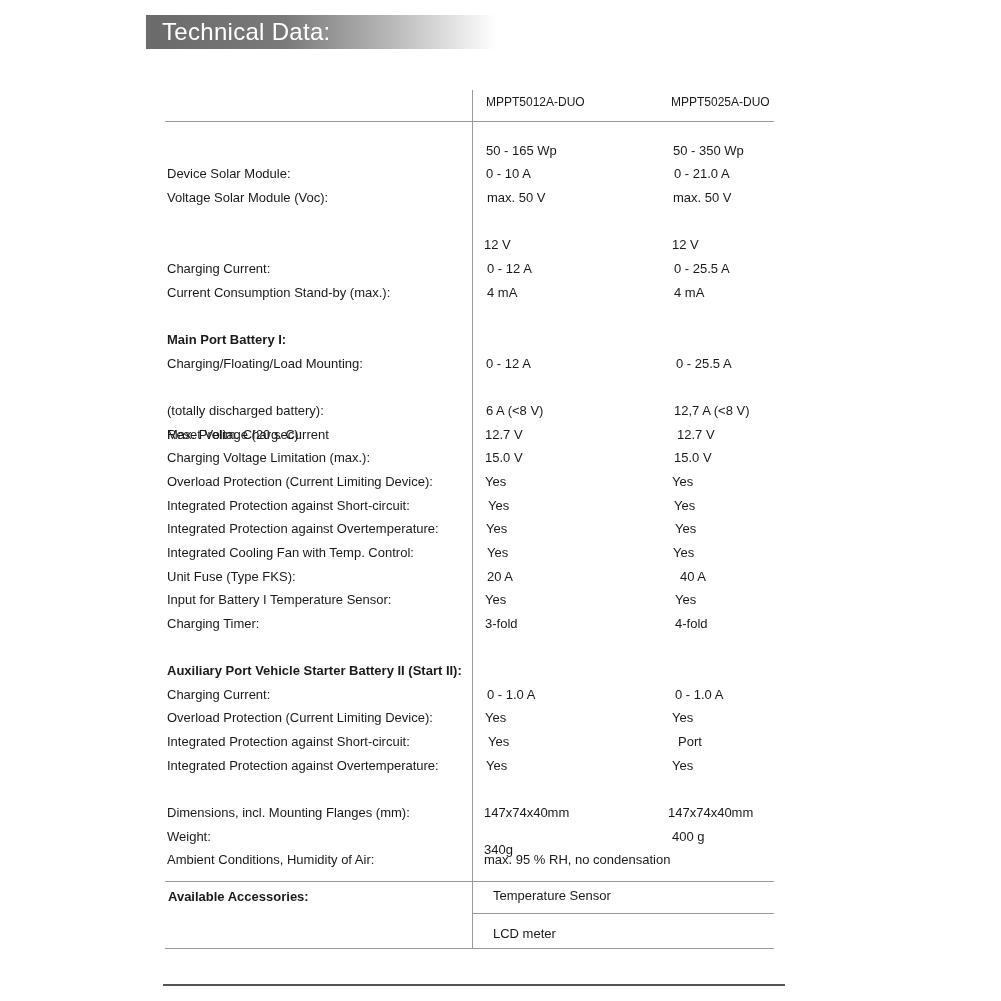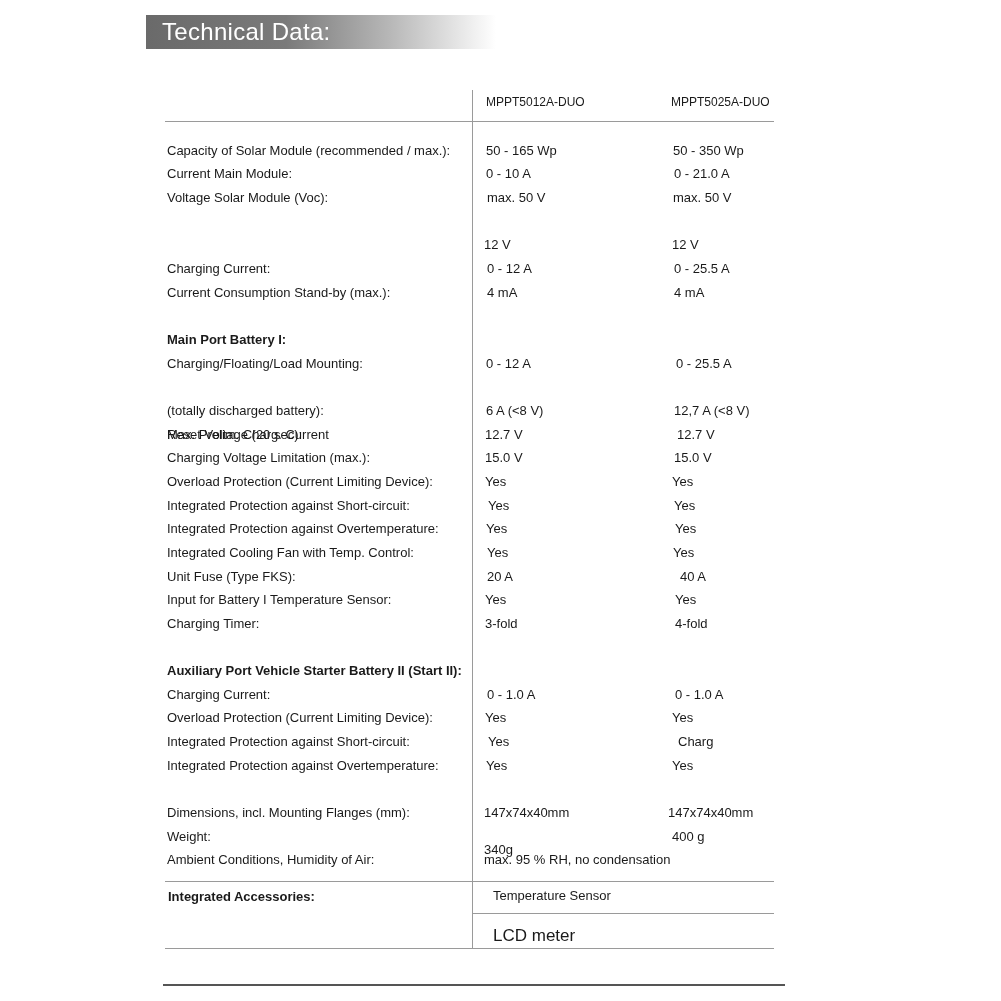--- a/index.html
+++ b/index.html
@@ -30,26 +30,25 @@
 </div>
 
 <div class="vline"></div>
 <div class="hline" style="left:165px; top:121px; width:609px;"></div>
 
 <span class="col-head" style="left:486px;">MPPT5012A-DUO</span>
 <span class="col-head" style="left:671px;">MPPT5025A-DUO</span>
 
 <div id="rows">
     <div class="row" style="top: 143px;">
-      <span class="lbl">Capacity of Solar Module (recommended / max.):</span>
       <span style="left: 486px;">50 - 165 Wp</span>
       <span style="left: 673px;">50 - 350 Wp</span>
     </div>
     <div class="row" style="top: 166px;">
-      <span class="lbl">Current Main Module:</span>
+      <span class="lbl">Device Solar Module:</span>
       <span style="left: 486px;">0 - 10 A</span>
       <span style="left: 674px;">0 - 21.0 A</span>
     </div>
     <div class="row" style="top: 190px;">
       <span class="lbl">Voltage Solar Module (Voc):</span>
       <span style="left: 487px;">max. 50 V</span>
       <span style="left: 673px;">max. 50 V</span>
     </div>
     <div class="row" style="top: 237px;">
       <span style="left: 484px;">12 V</span>
@@ -135,21 +134,21 @@
       <span style="left: 675px;">0 - 1.0 A</span>
     </div>
     <div class="row" style="top: 710px;">
       <span class="lbl">Overload Protection (Current Limiting Device):</span>
       <span style="left: 485px;">Yes</span>
       <span style="left: 672px;">Yes</span>
     </div>
     <div class="row" style="top: 734px;">
       <span class="lbl">Integrated Protection against Short-circuit:</span>
       <span style="left: 488px;">Yes</span>
-      <span style="left: 678px;">Charg</span>
+      <span style="left: 678px;">Port</span>
     </div>
     <div class="row" style="top: 758px;">
       <span class="lbl">Integrated Protection against Overtemperature:</span>
       <span style="left: 486px;">Yes</span>
       <span style="left: 672px;">Yes</span>
     </div>
     <div class="row" style="top: 805px;">
       <span class="lbl">Dimensions, incl. Mounting Flanges (mm):</span>
       <span style="left: 484px;">147x74x40mm</span>
       <span style="left: 668px;">147x74x40mm</span>
@@ -159,19 +158,19 @@
       <span style="left: 484px; margin-top: 13px;">340g</span>
       <span style="left: 672px;">400 g</span>
     </div>
     <div class="row" style="top: 852px;">
       <span class="lbl">Ambient Conditions, Humidity of Air:</span>
       <span style="left: 484px;">max. 95 % RH, no condensation</span>
     </div>
   </div>
 
 <div class="hline" style="left:165px; top:881px; width:609px;"></div>
-<span style="position:absolute; left:168px; top:889px; font-size:13px; font-weight:bold;">Integrated Accessories:</span>
+<span style="position:absolute; left:168px; top:889px; font-size:13px; font-weight:bold;">Available Accessories:</span>
 <span style="position:absolute; left:493px; top:888px; font-size:13px;">Temperature Sensor</span>
 <div class="hline" style="left:472px; top:913px; width:302px;"></div>
-<span style="position:absolute; left:493px; top:926px; font-size:17px;">LCD meter</span>
+<span style="position:absolute; left:493px; top:926px; font-size:13px;">LCD meter</span>
 <div class="hline" style="left:165px; top:948px; width:609px;"></div>
 
 <div class="bottom-rule"></div>
 
 </body></html>

